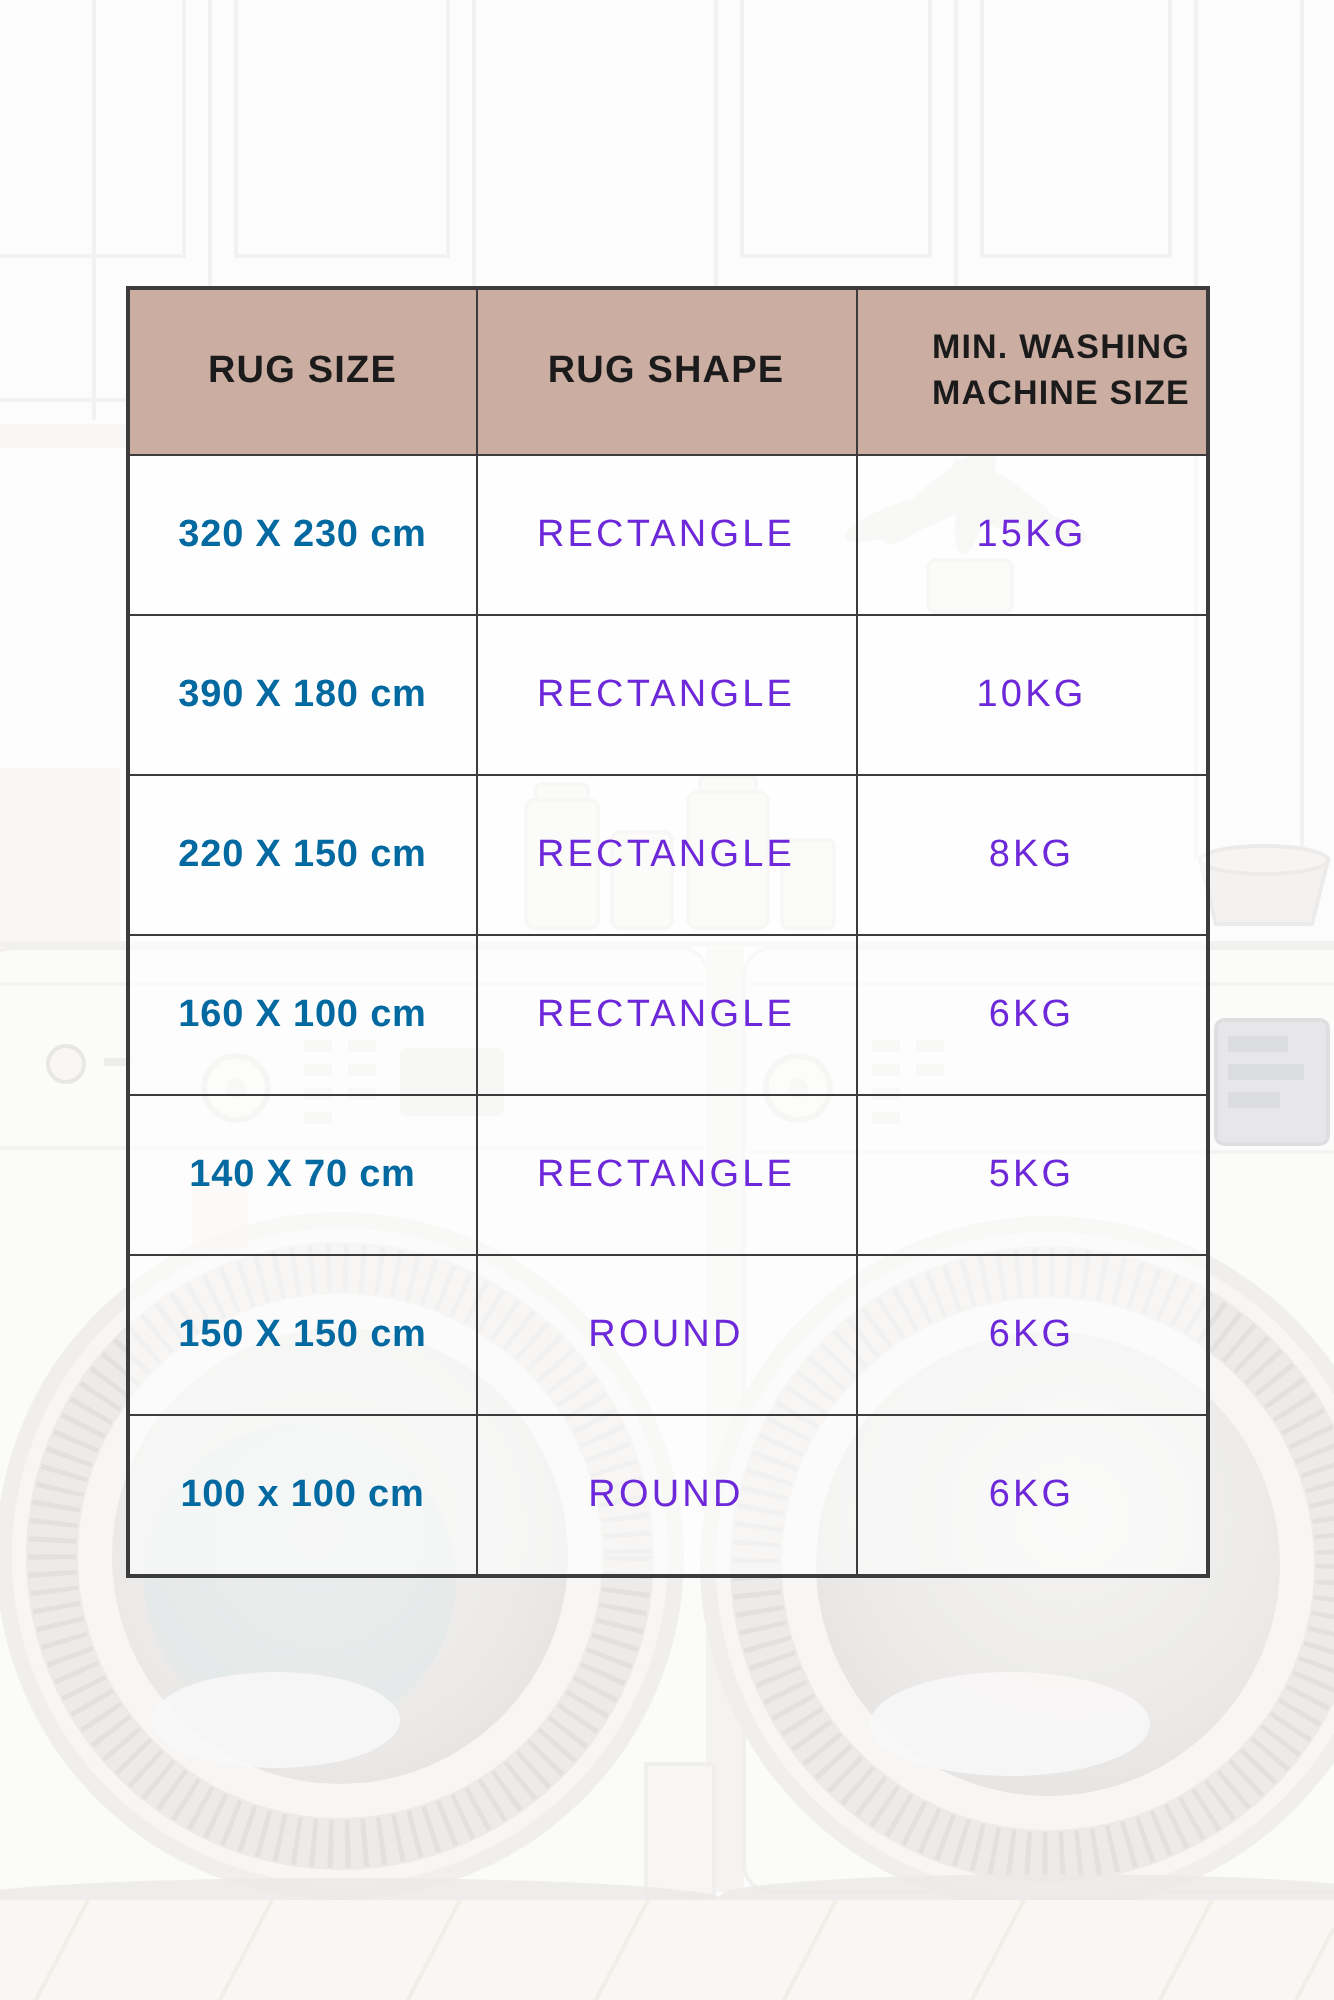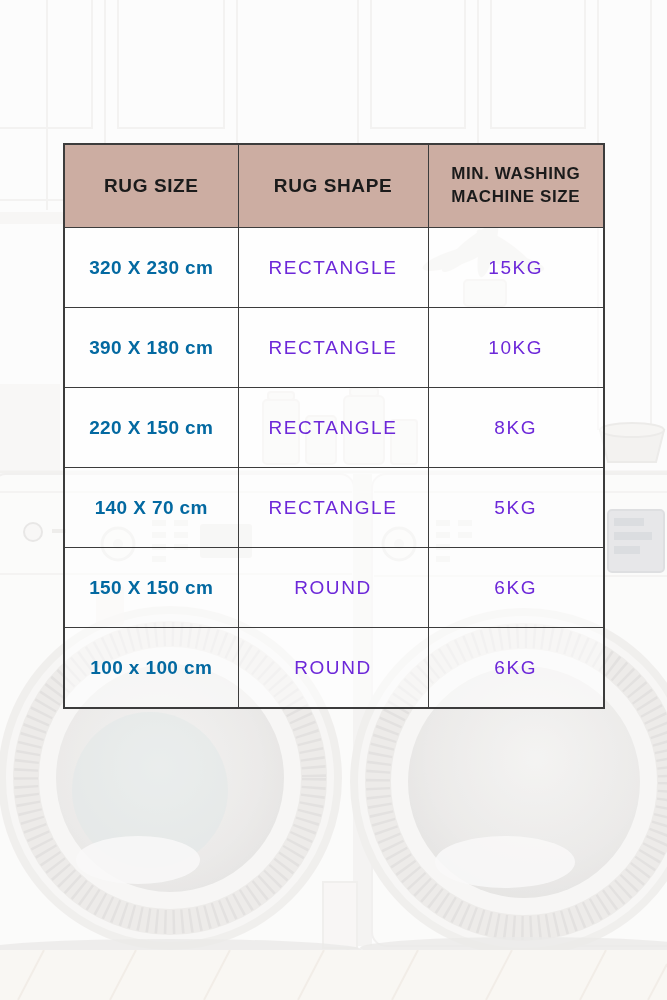--- a/index.html
+++ b/index.html
@@ -22,21 +22,21 @@
     text-align:center;vertical-align:middle;
     padding:0;
   }
   .rug-table thead th{
     height:82px;
     background:#ccada2;
     color:#1b1b1b;
     font-size:19px;font-weight:700;letter-spacing:.6px;
     line-height:1.35;
   }
-  .rug-table thead th.th-machine{font-size:17px;padding:0 8px;}
+  .rug-table thead th.th-machine{font-size:17px;padding:0 8px;text-align:right;}
   .rug-table tbody td{
     height:79px;
     background:rgba(255,255,255,0.55);
     font-size:19px;color:#6d28d9;
   }
   .rug-table tbody td.col-size{font-weight:700;color:#0369a1;letter-spacing:.4px;}
   .rug-table tbody td.col-shape,
   .rug-table tbody td.col-machine{font-weight:400;letter-spacing:1.6px;}
 </style>
 </head>
@@ -199,20 +199,25 @@
           <td class="col-size">390 X 180 cm</td>
           <td class="col-shape">RECTANGLE</td>
           <td class="col-machine">10KG</td>
         </tr>
         <tr>
           <td class="col-size">220 X 150 cm</td>
           <td class="col-shape">RECTANGLE</td>
           <td class="col-machine">8KG</td>
         </tr>
         <tr>
+          <td class="col-size">160 X 100 cm</td>
+          <td class="col-shape">RECTANGLE</td>
+          <td class="col-machine">6KG</td>
+        </tr>
+        <tr>
           <td class="col-size">140 X 70 cm</td>
           <td class="col-shape">RECTANGLE</td>
           <td class="col-machine">5KG</td>
         </tr>
         <tr>
           <td class="col-size">150 X 150 cm</td>
           <td class="col-shape">ROUND</td>
           <td class="col-machine">6KG</td>
         </tr>
         <tr>

